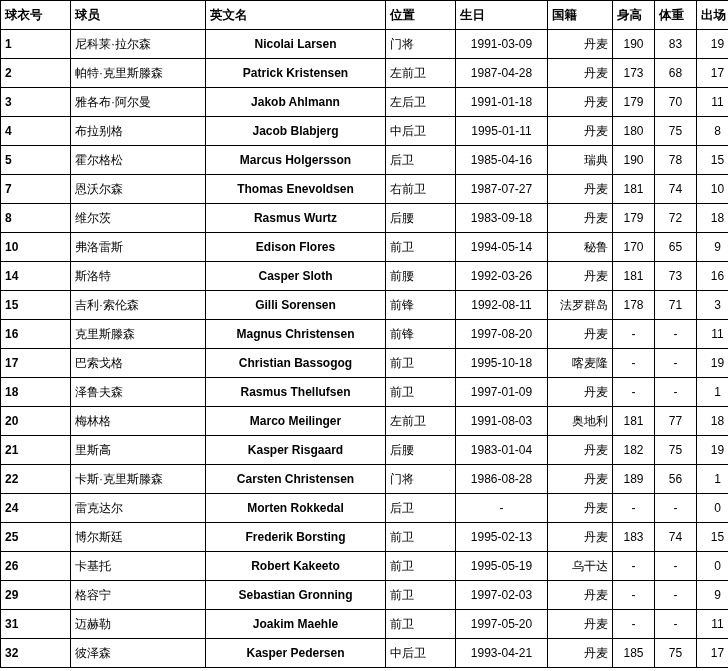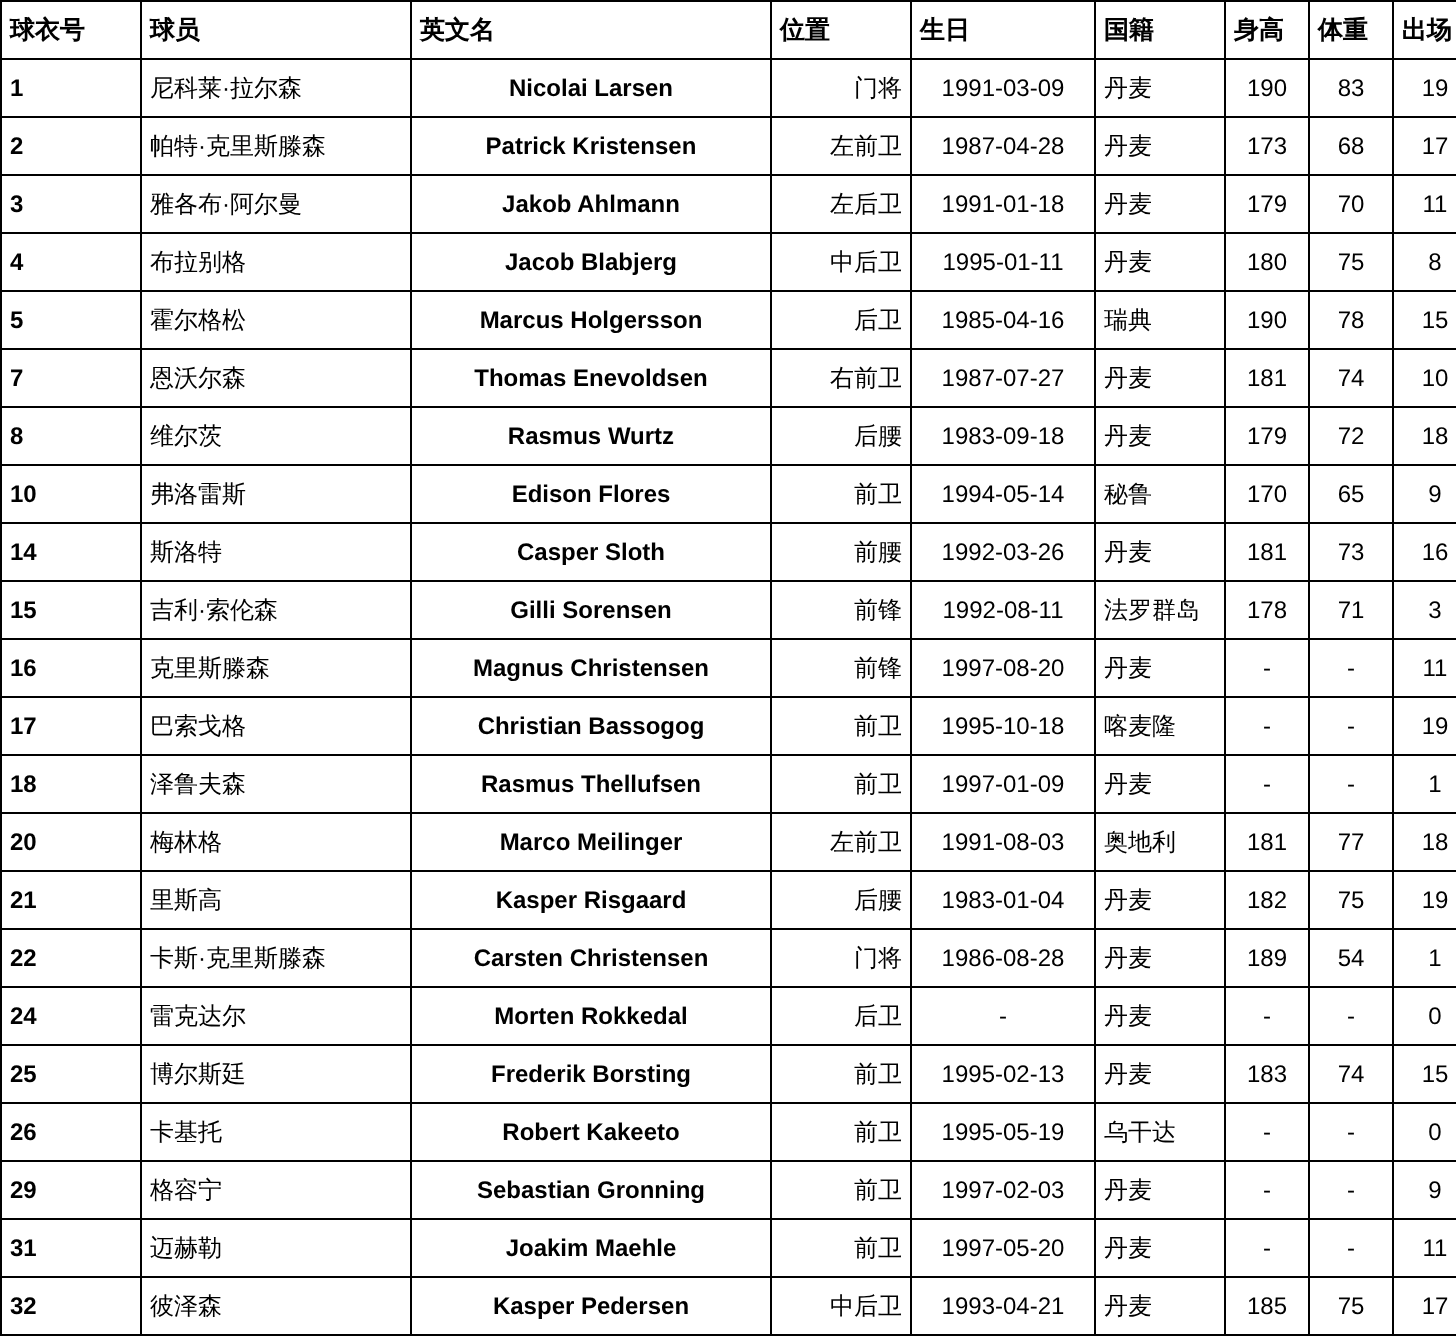--- a/index.html
+++ b/index.html
@@ -40,23 +40,23 @@
   col.c-pos     { width: 70px; }
   col.c-dob     { width: 92px; }
   col.c-nat     { width: 65px; }
   col.c-h       { width: 42px; }
   col.c-w       { width: 42px; }
   col.c-apps    { width: 42px; }
 
   td.num    { text-align: left; padding-left: 6px; font-weight: bold; }
   td.cn     { }
   td.en     { text-align: center; font-weight: bold; }
-  td.pos    { text-align: right; margin-top: 12px; }
+  td.pos    { text-align: left; margin-top: 12px; }
   td.dob    { text-align: center; }
-  td.nat    { text-align: left; }
+  td.nat    { text-align: right; }
   td.stat   { text-align: center; }
 </style>
 </head>
 <body>
 
 <table class="roster">
   <colgroup>
     <col class="c-number">
       <col class="c-cn">
       <col class="c-en">
@@ -248,21 +248,21 @@
         <td class="stat">19</td>
       </tr>
       <tr>
         <td class="num">22</td>
         <td class="cn">卡斯·克里斯滕森</td>
         <td class="en">Carsten Christensen</td>
         <td class="pos">门将</td>
         <td class="dob">1986-08-28</td>
         <td class="nat">丹麦</td>
         <td class="stat">189</td>
-        <td class="stat">54</td>
+        <td class="stat">56</td>
         <td class="stat">1</td>
       </tr>
       <tr>
         <td class="num">24</td>
         <td class="cn">雷克达尔</td>
         <td class="en">Morten Rokkedal</td>
         <td class="pos">后卫</td>
         <td class="dob">-</td>
         <td class="nat">丹麦</td>
         <td class="stat">-</td>

